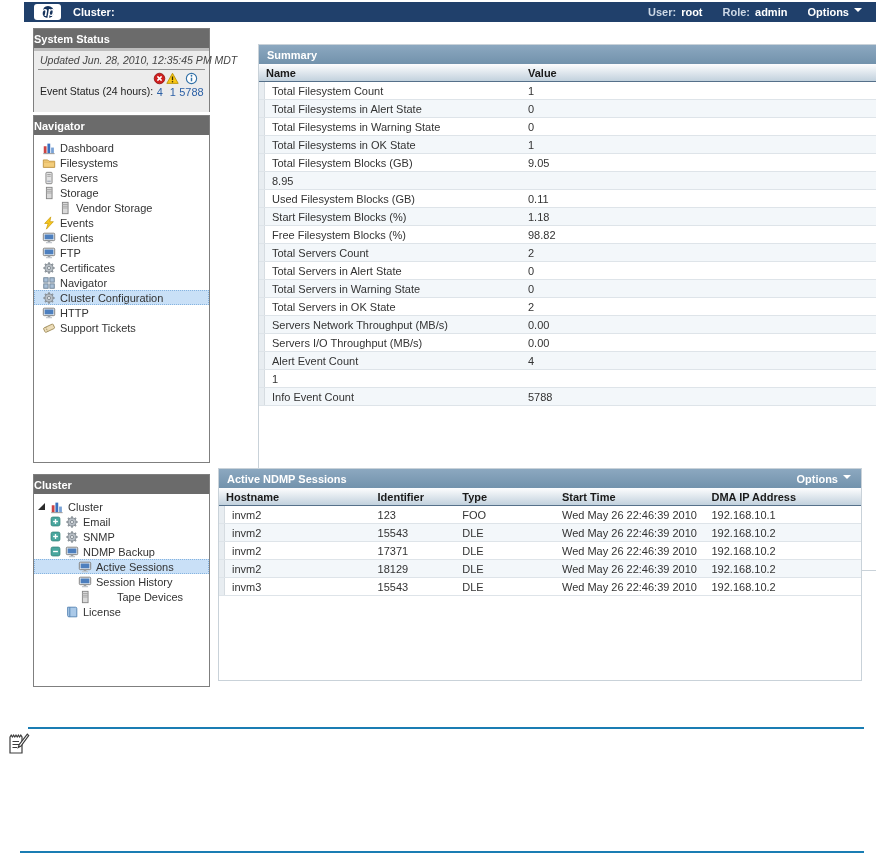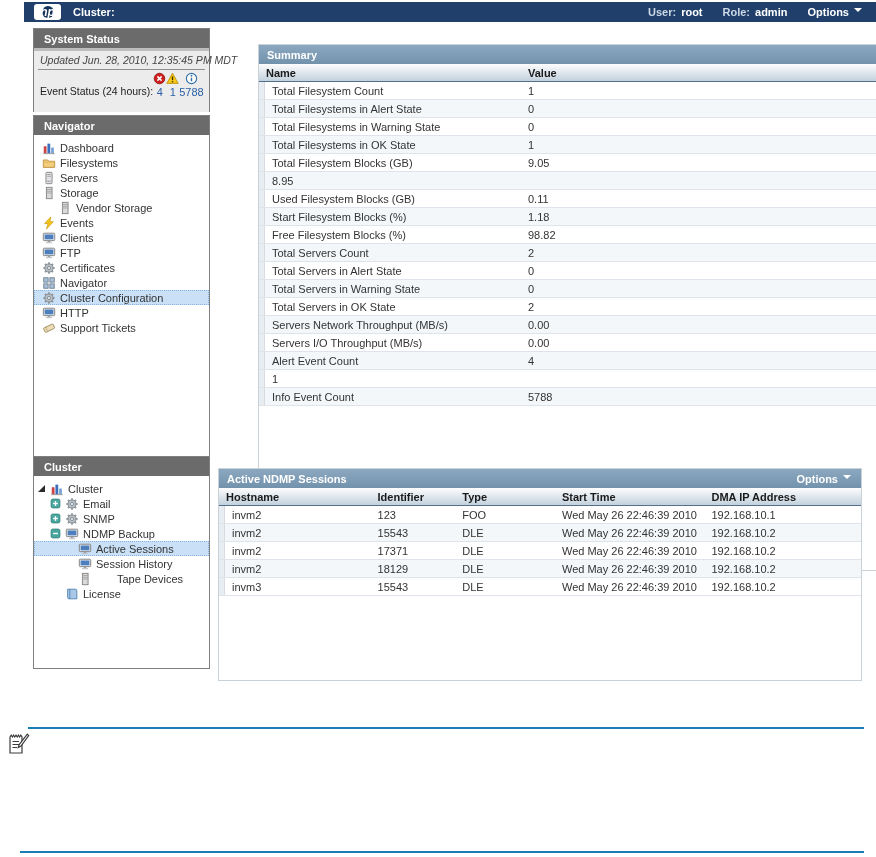--- a/index.html
+++ b/index.html
@@ -32,25 +32,25 @@
   .opt-btn { display:flex; align-items:center; gap:5px; cursor:pointer; }
   .caret-down {
     width:0; height:0; border-left:4px solid transparent; border-right:4px solid transparent;
     border-top:4px solid #fff; display:inline-block; position:relative; top:-2px;
   }
 
   
   .panel-left { position:absolute; left:33px; width:177px; border:1px solid #7f7f7f; background:#fff; }
   .panel-hd-gray {
     height:19px; background:#6b6b6b; color:#fff; font-weight:bold;
-    display:flex; align-items:center; padding-left:10px;
+    display:flex; align-items:center; padding-left:0;
   }
   #system-status { top:28px; height:84px; }
   #navigator { top:115px; height:348px; }
-  #cluster-panel { top:456px; height:213px; }
+  #cluster-panel { top:474px; height:213px; }
 
   .status-body { background:#ececec; height:64px; }
   .status-strip { height:3px; background:#bdbdbd; }
   .updated {
     font-style:italic; color:#444; font-size:10.5px;
     margin:0 4px; padding:3px 2px 3px; border-bottom:1px solid #8f8f8f;
     white-space:nowrap;
   }
   .events-block { display:flex; align-items:flex-end; padding:2px 8px 0 6px; }
   .events-label { flex:1; padding-bottom:1px; color:#222; font-size:10.5px; white-space:nowrap; }

